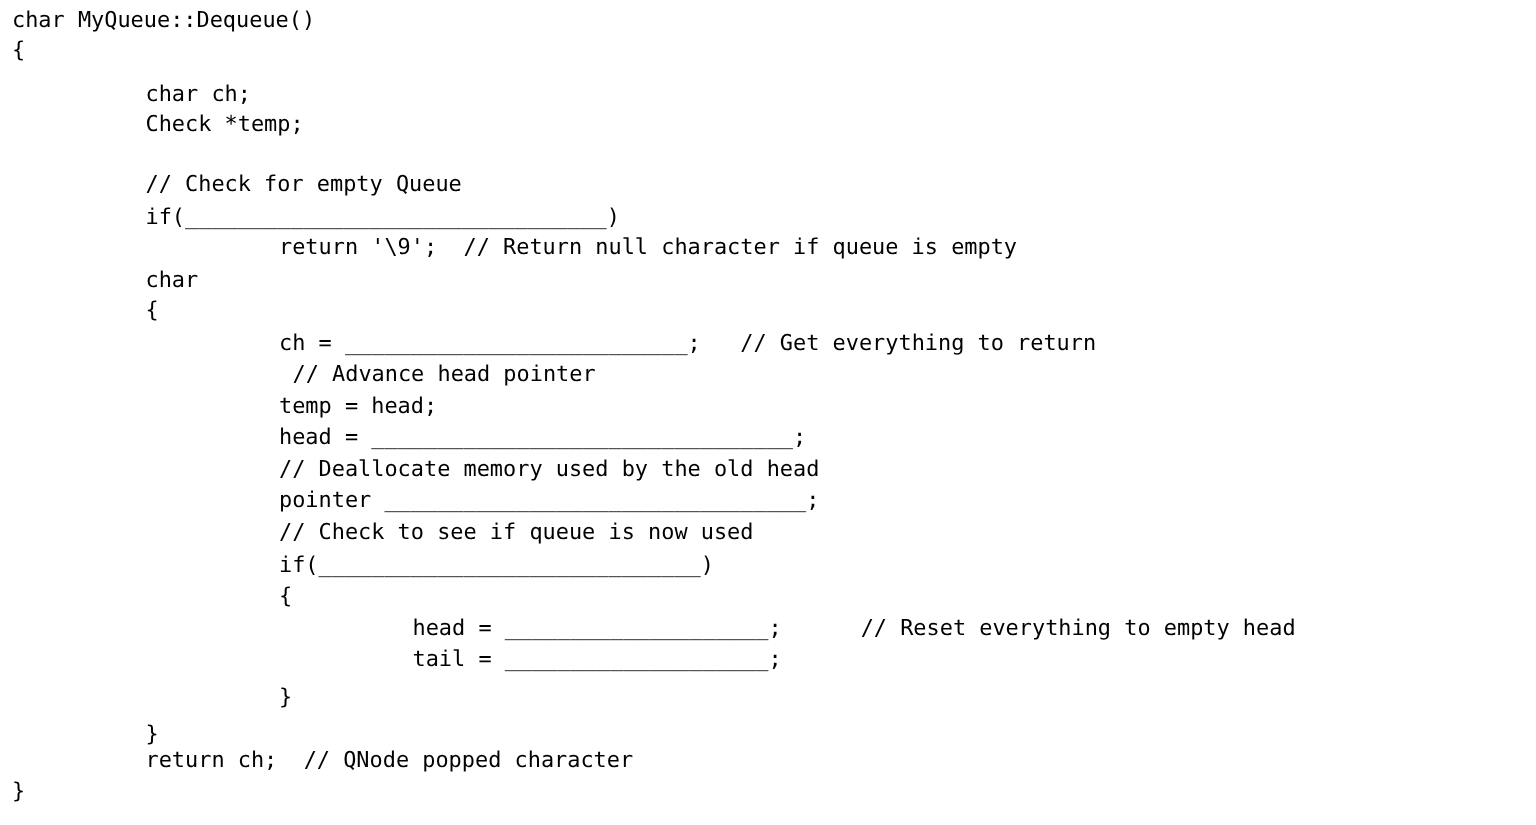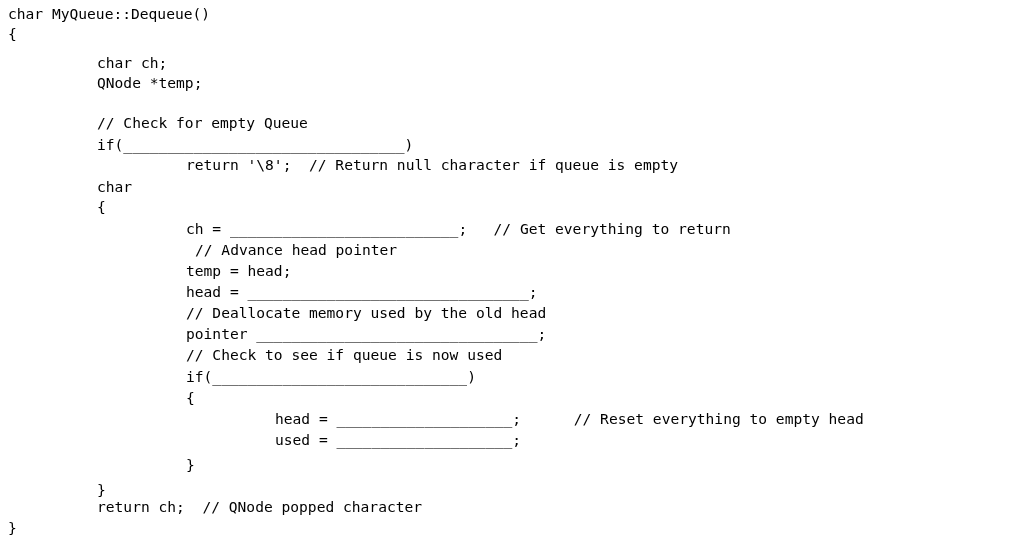--- a/index.html
+++ b/index.html
@@ -37,34 +37,34 @@
     white-space: pre;
   }
 </style>
 </head>
 <body>
 
 <div id="code-listing">
     <div class="code-line" style="top: 4px; padding-left: 8px;"><span>char MyQueue::Dequeue()</span></div>
     <div class="code-line" style="top: 24px; padding-left: 8px;"><span>{</span></div>
     <div class="code-line" style="top: 53px; padding-left: 97px;"><span>char ch;</span></div>
-    <div class="code-line" style="top: 73px; padding-left: 97px;"><span>QNode *temp;</span></div>
+    <div class="code-line" style="top: 73px; padding-left: 97px;"><span>Check *temp;</span></div>
     <div class="code-line" style="top: 113px; padding-left: 97px;"><span>// Check for empty Queue</span></div>
     <div class="code-line" style="top: 135px; padding-left: 97px;"><span>if(</span><span>________________________________</span><span>)</span></div>
-    <div class="code-line" style="top: 155px; padding-left: 186px;"><span>return '\8';  // Return null character if queue is empty</span></div>
+    <div class="code-line" style="top: 155px; padding-left: 186px;"><span>return '\9';  // Return null character if queue is empty</span></div>
     <div class="code-line" style="top: 177px; padding-left: 97px;"><span>char</span></div>
     <div class="code-line" style="top: 197px; padding-left: 97px;"><span>{</span></div>
     <div class="code-line" style="top: 219px; padding-left: 186px;"><span>ch = </span><span>__________________________</span><span>;</span><span>   // Get everything to return</span></div>
     <div class="code-line" style="top: 240px; padding-left: 195px;"><span>// Advance head pointer</span></div>
     <div class="code-line" style="top: 261px; padding-left: 186px;"><span>temp = head;</span></div>
     <div class="code-line" style="top: 282px; padding-left: 186px;"><span>head = </span><span>________________________________</span><span>;</span></div>
     <div class="code-line" style="top: 303px; padding-left: 186px;"><span>// Deallocate memory used by the old head</span></div>
     <div class="code-line" style="top: 324px; padding-left: 186px;"><span>pointer </span><span>________________________________</span><span>;</span></div>
     <div class="code-line" style="top: 345px; padding-left: 186px;"><span>// Check to see if queue is now used</span></div>
     <div class="code-line" style="top: 367px; padding-left: 186px;"><span>if(</span><span>_____________________________</span><span>)</span></div>
     <div class="code-line" style="top: 388px; padding-left: 186px;"><span>{</span></div>
     <div class="code-line" style="top: 409px; padding-left: 275px;"><span>head = </span><span>____________________</span><span>;</span><span>      // Reset everything to empty head</span></div>
-    <div class="code-line" style="top: 430px; padding-left: 275px;"><span>used = </span><span>____________________</span><span>;</span></div>
+    <div class="code-line" style="top: 430px; padding-left: 275px;"><span>tail = </span><span>____________________</span><span>;</span></div>
     <div class="code-line" style="top: 455px; padding-left: 186px;"><span>}</span></div>
     <div class="code-line" style="top: 480px; padding-left: 97px;"><span>}</span></div>
     <div class="code-line" style="top: 497px; padding-left: 97px;"><span>return ch;  // QNode popped character</span></div>
     <div class="code-line" style="top: 518px; padding-left: 8px;"><span>}</span></div>
   </div>
 
 </body></html>

